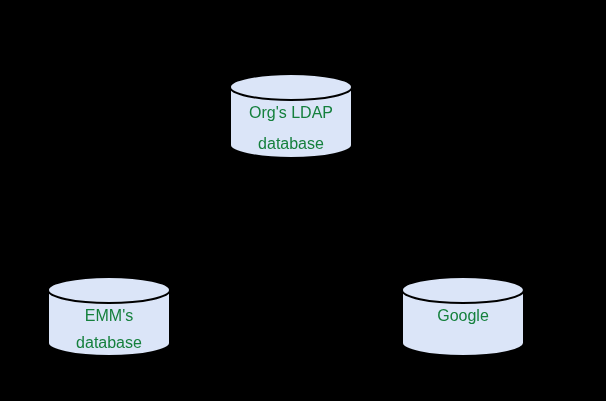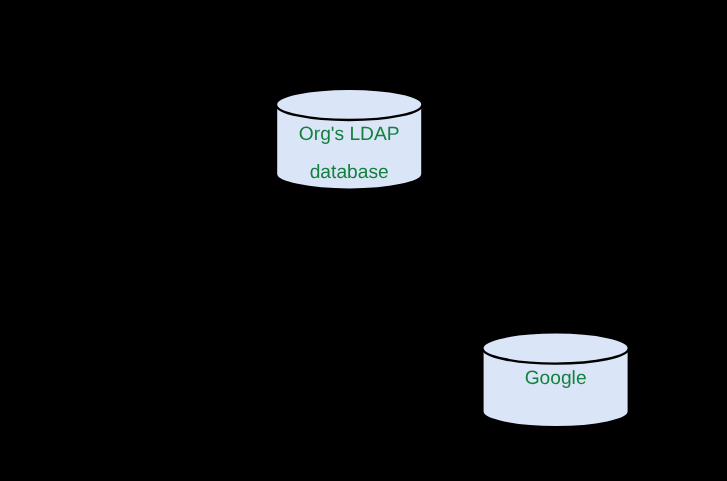--- a/index.html
+++ b/index.html
@@ -59,20 +59,30 @@
     <svg width="124" height="86" viewBox="0 0 124 86">
       <path d="M1,14 V72 A61,13 0 0 0 123,72 V14" fill="#dbe5f8"></path>
       <ellipse cx="62" cy="14" rx="61" ry="13" fill="#dbe5f8"></ellipse>
     </svg>
     <figcaption class="label">
       <span>Org's LDAP</span>
       <span>database</span>
     </figcaption>
   </figure>
 
+  <figure class="node" id="node-emm">
+    <svg width="124" height="81" viewBox="0 0 124 81">
+      <path d="M1,14 V67 A61,13 0 0 0 123,67 V14" fill="#dbe5f8"></path>
+      <ellipse cx="62" cy="14" rx="61" ry="13" fill="#dbe5f8"></ellipse>
+    </svg>
+    <figcaption class="label">
+      <span>EMM's</span>
+      <span>database</span>
+    </figcaption>
+  </figure>
 
   <figure class="node" id="node-google">
     <svg width="124" height="81" viewBox="0 0 124 81">
       <path d="M1,14 V67 A61,13 0 0 0 123,67 V14" fill="#dbe5f8"></path>
       <ellipse cx="62" cy="14" rx="61" ry="13" fill="#dbe5f8"></ellipse>
     </svg>
     <figcaption class="label">
       <span>Google</span>
     </figcaption>
   </figure>

